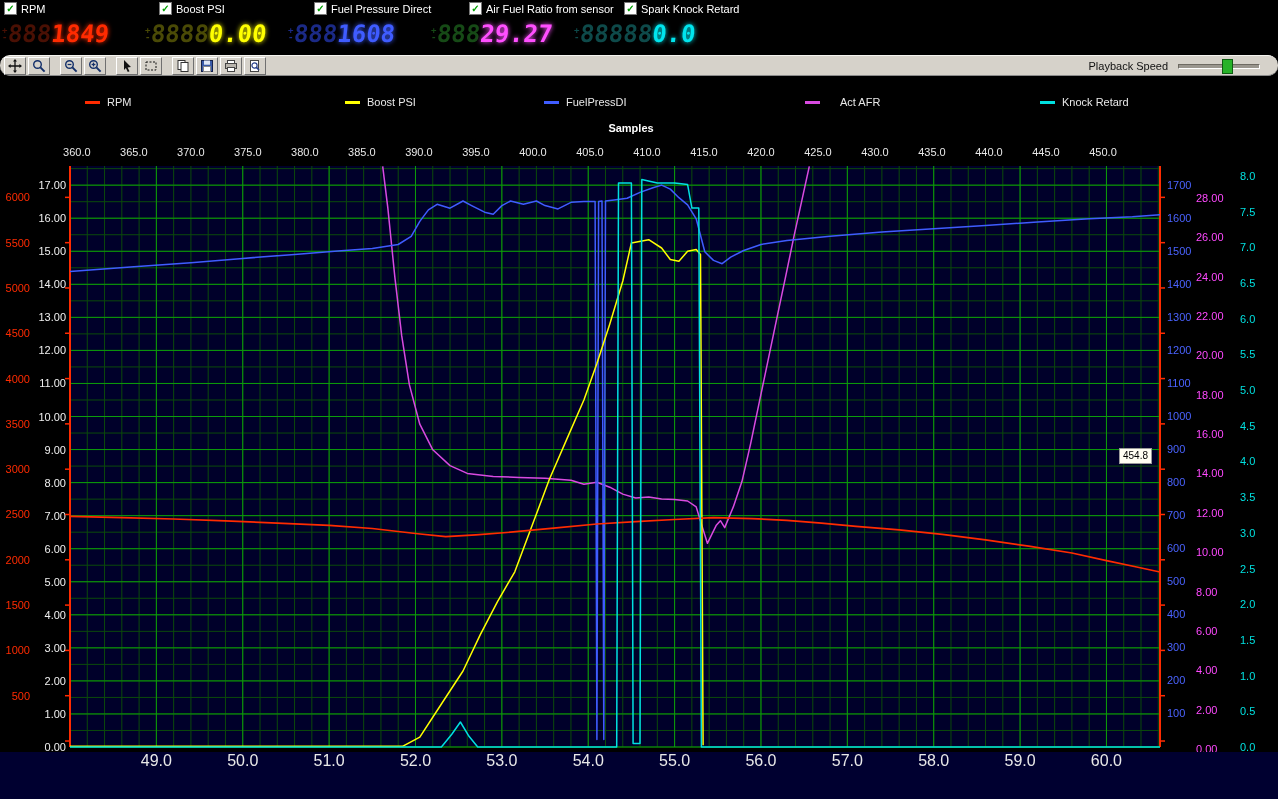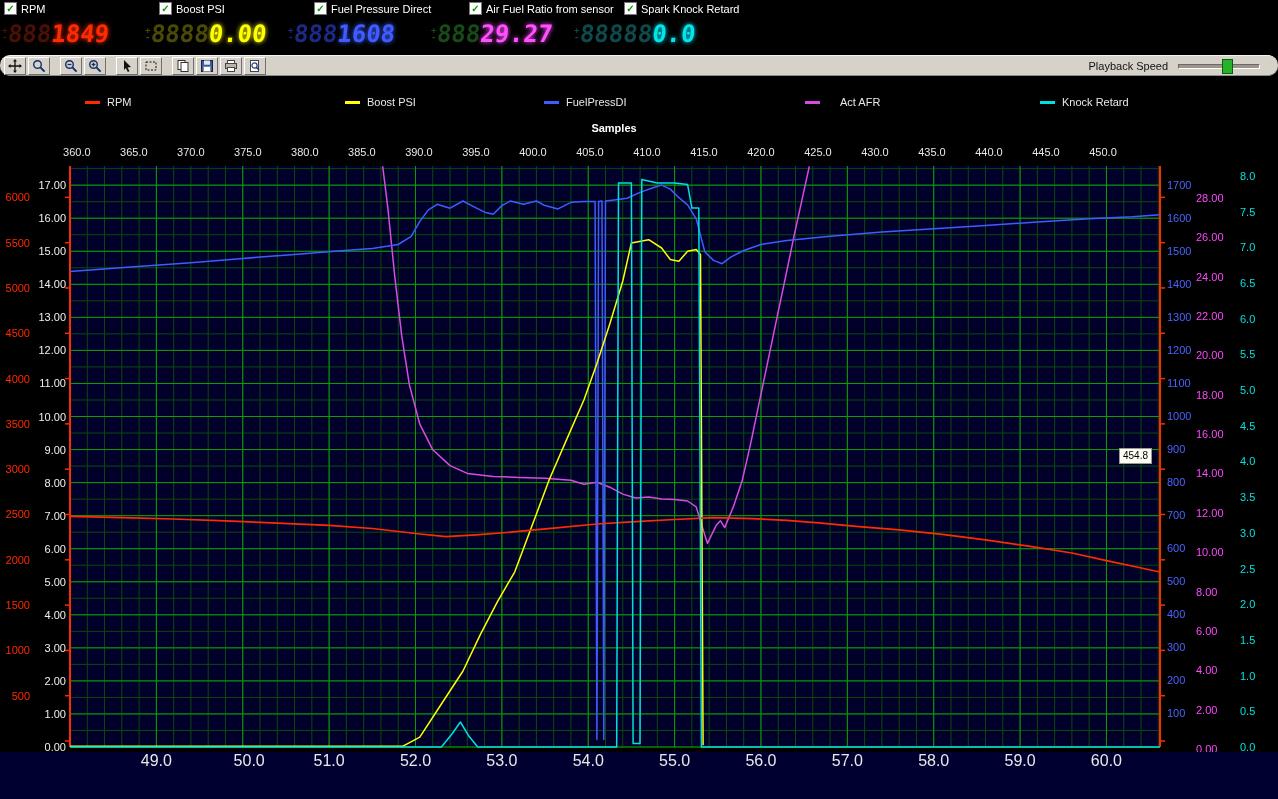--- a/index.html
+++ b/index.html
@@ -26,21 +26,21 @@
   .pb-label{font-size:11px;color:#111;}
   .slider{position:relative;width:82px;height:15px;}
   .slider-track{position:absolute;left:0;right:0;top:6px;height:3px;background:#9a968e;border:1px solid;border-color:#6e6a62 #fff #fff #6e6a62;}
   .slider-thumb{position:absolute;left:44px;top:1px;width:9px;height:13px;background:#27b229;border:1px solid #0d5c10;cursor:pointer;}
 
   
   .chartarea{position:relative;height:723px;background:#000;}
   .legend-item{position:absolute;top:20px;display:flex;align-items:center;gap:7px;}
   .legend-dash{width:15px;height:3px;}
   .legend-label{color:#e8e8e8;font-size:11px;}
-  .samples-title{position:absolute;top:46px;left:69px;width:1090px;text-align:center;color:#fff;font-size:11px;font-weight:bold;}
+  .samples-title{position:absolute;top:46px;left:86px;width:1090px;text-align:center;color:#fff;font-size:11px;font-weight:bold;}
   #plot-svg{position:absolute;left:0;top:0;}
   #plot-svg text{font-family:"Liberation Sans",sans-serif;font-size:11px;}
   .bottom-strip{position:absolute;left:0;top:676px;width:1278px;height:47px;background:#000030;}
   .t-label{position:absolute;top:0;width:44px;text-align:center;color:#e8e8e8;font-size:16px;}
   .logtime{position:absolute;top:27px;left:70px;width:1090px;text-align:center;color:#fff;font-weight:bold;font-size:11px;}
   .tooltip{position:absolute;left:1119px;top:372px;background:#fffef2;border:1px solid #9a9a9a;color:#000;font-size:10px;padding:0 3px;line-height:14px;}
 </style>
 </head>
 <body>
 
@@ -520,21 +520,21 @@
         <g clip-path="url(#plotclip)">
           <path d="M382.7 90.4L387.8 131.7L394.8 200.6L401.7 259.7L409.4 308.9L419.8 348.2L432.8 373.8L450.0 389.6L467.3 397.4L493.2 400.4L519.1 401.4L545.0 402.3L571.0 404.3L583.9 408.3L596.9 406.3L609.8 411.2L622.8 418.1L635.7 422.0L648.7 421.0L661.6 423.0L674.6 423.4L687.6 425.0L696.2 430.9L702.2 450.6L707.4 467.3L716.1 449.6L720.4 444.7L724.7 451.6L733.3 430.9L742.0 405.3L750.6 367.9L759.2 326.6L767.9 285.2L776.5 243.9L785.2 202.6L793.8 161.2L802.4 121.9L809.3 90.4" fill="none" stroke="#d84ae0" stroke-width="1.5" stroke-linejoin="round"></path>
           <path d="M70.0 195.6L130.5 191.0L190.9 186.7L242.7 182.4L294.6 178.4L337.7 175.1L372.3 172.5L398.2 168.5L411.2 160.3L419.8 145.4L428.4 133.9L437.1 128.3L450.0 132.2L463.0 125.0L471.6 129.6L484.6 136.2L493.2 138.2L501.9 129.6L510.5 125.0L523.4 128.3L536.4 125.0L545.0 129.6L558.0 132.9L571.0 126.3L583.9 125.6L595.1 125.6L596.9 663.4L598.6 125.6L602.0 125.0L603.8 663.4L605.5 125.0L614.1 124.0L627.1 122.3L640.0 116.4L653.0 111.8L661.6 109.1L670.3 113.1L678.9 121.7L687.6 128.9L696.2 142.8L704.8 175.8L713.5 184.4L722.1 187.7L730.7 181.1L743.7 174.5L761.0 168.5L786.9 164.6L830.1 160.3L881.9 156.0L933.7 152.7L985.5 149.4L1037.4 146.1L1089.2 142.8L1132.4 140.8L1160.0 138.8" fill="none" stroke="#3f5cff" stroke-width="1.5" stroke-linejoin="round"></path>
           <path d="M70.0 670.3L402.5 670.3L419.8 661.1L441.4 628.0L463.0 595.0L480.3 558.6L497.5 525.6L514.8 495.8L532.1 449.6L549.4 403.3L566.6 363.6L583.9 324.0L596.9 287.6L609.8 248.0L622.8 205.0L631.4 167.0L648.7 163.7L661.6 172.0L670.3 183.5L678.9 185.2L687.6 175.3L696.2 173.6L700.5 178.6L703.1 669.3" fill="none" stroke="#ffff00" stroke-width="1.5" stroke-linejoin="round"></path>
           <path d="M70.0 440.3L121.8 441.7L173.6 443.0L225.5 444.8L277.3 447.1L329.1 449.4L372.3 452.5L415.5 457.5L445.7 460.7L475.9 458.9L510.5 456.2L553.7 452.1L596.9 448.0L640.0 445.3L674.6 443.5L713.5 441.7L752.3 442.6L786.9 444.4L821.4 447.1L856.0 450.3L899.2 453.9L942.3 458.4L985.5 463.9L1028.7 470.2L1071.9 477.0L1106.5 484.7L1136.7 491.0L1160.0 496.0" fill="none" stroke="#ff2b00" stroke-width="1.7" stroke-linejoin="round"></path>
           <path d="M70.0 671.0L441.4 671.0L451.8 658.2L460.4 646.0L469.0 660.3L477.7 671.0L616.7 671.0L618.5 107.1L631.4 107.1L633.1 667.4L640.0 667.4L641.8 103.6L657.3 107.1L674.6 107.1L687.6 108.6L691.9 132.1L698.8 132.1L701.4 671.0L1160.0 671.0" fill="none" stroke="#00e0e0" stroke-width="1.5" stroke-linejoin="round"></path>
         </g>
       </svg>
     <div class="bottom-strip" id="bottom-strip">
     <span class="t-label" style="left: 134.371px;">49.0</span>
-        <span class="t-label" style="left: 220.742px; text-align: right;">50.0</span>
+        <span class="t-label" style="left: 220.742px;">50.0</span>
         <span class="t-label" style="left: 307.113px;">51.0</span>
         <span class="t-label" style="left: 393.483px;">52.0</span>
         <span class="t-label" style="left: 479.854px;">53.0</span>
         <span class="t-label" style="left: 566.225px;">54.0</span>
         <span class="t-label" style="left: 652.596px;">55.0</span>
         <span class="t-label" style="left: 738.967px;">56.0</span>
         <span class="t-label" style="left: 825.338px;">57.0</span>
         <span class="t-label" style="left: 911.708px;">58.0</span>
         <span class="t-label" style="left: 998.079px;">59.0</span>
         <span class="t-label" style="left: 1084.45px;">60.0</span>

